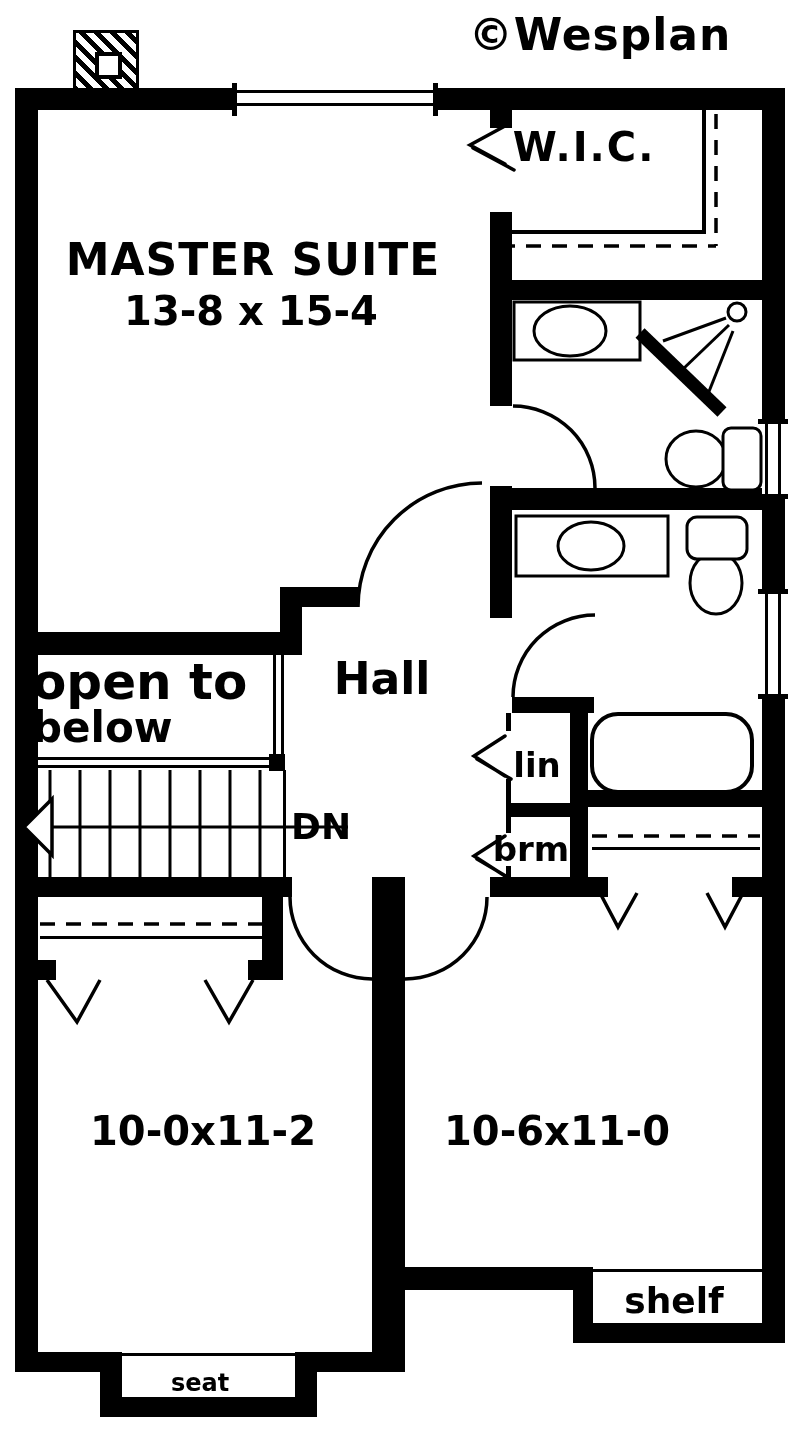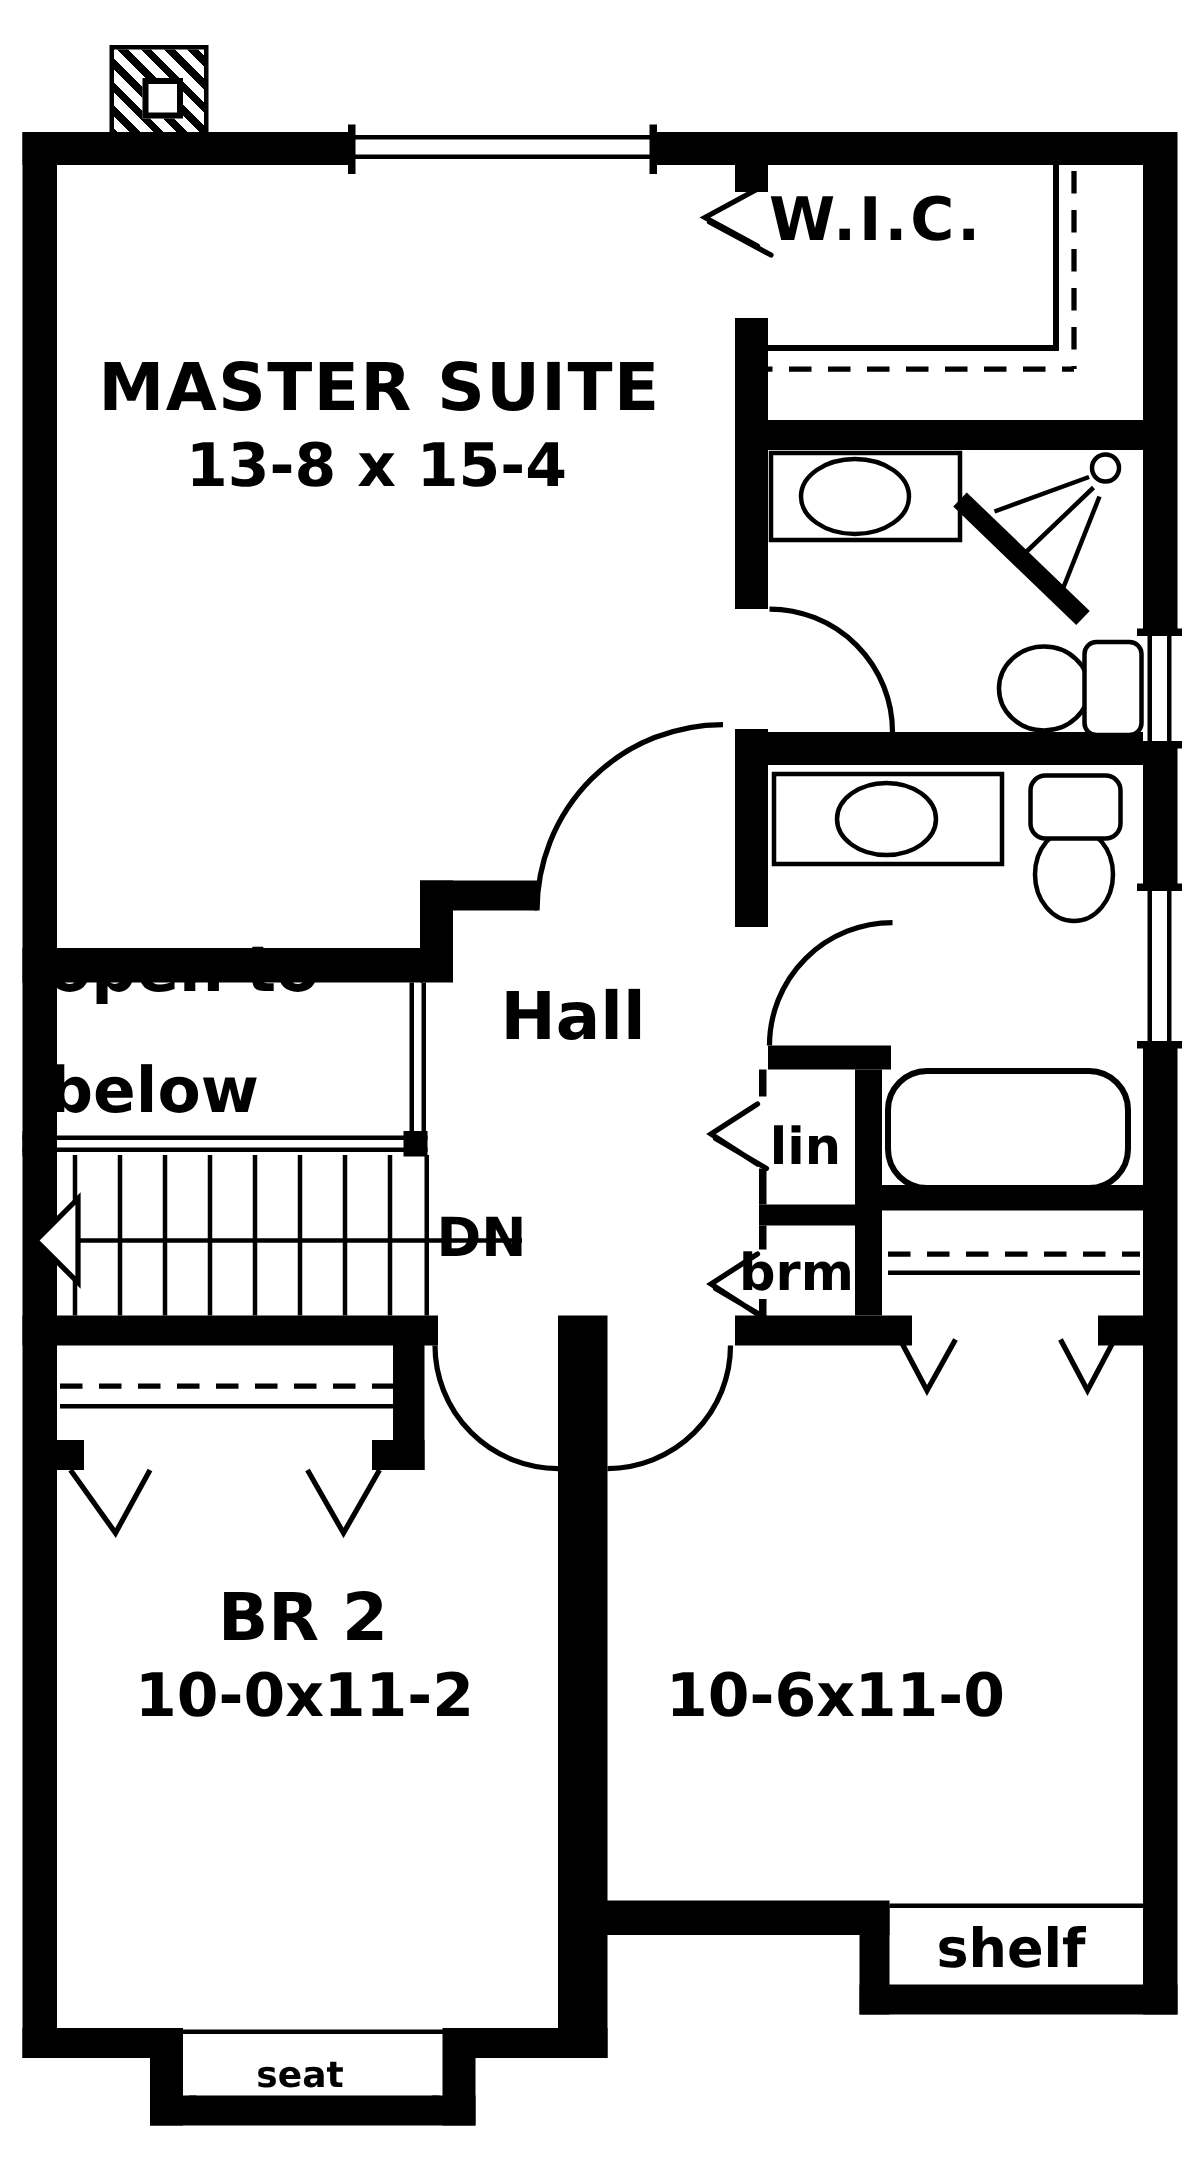--- a/index.html
+++ b/index.html
@@ -159,28 +159,28 @@
 
     <g stroke="#000" fill="#fff">
       <rect x="516" y="516" width="152" height="60" stroke-width="3"></rect>
       <ellipse cx="591" cy="546" rx="33" ry="24" stroke-width="3"></ellipse>
       <ellipse cx="716" cy="583" rx="26" ry="31" stroke-width="3"></ellipse>
       <rect x="687" y="517" width="60" height="42" rx="10" stroke-width="3"></rect>
       <rect x="592" y="714" width="160" height="78" rx="26" stroke-width="4"></rect>
     </g>
   </svg>
 
+  <span class="lbl" style="left:600px;top:34px;font-size:44px;letter-spacing:1px">©Wesplan</span>
   <span class="lbl" style="left:253px;top:259px;font-size:44px;letter-spacing:1px">MASTER SUITE</span>
   <span class="lbl" style="left:584px;top:147px;font-size:40px;letter-spacing:2px">W.I.C.</span>
   <span class="lbl" style="left:251px;top:311px;font-size:40px">13-8 x 15-4</span>
   <span class="lbl" style="left:382px;top:678px;font-size:44px">Hall</span>
-  <span class="lbl-left" style="left:32px;top:646px;font-size:42px">open to</span>
+  <span class="lbl-left" style="left:32px;top:682px;font-size:50px">open to</span>
   <span class="lbl-left" style="left:32px;top:727px;font-size:42px">below</span>
   <span class="lbl" style="left:321px;top:826px;font-size:36px">DN</span>
   <span class="lbl" style="left:537px;top:765px;font-size:34px">lin</span>
   <span class="lbl" style="left:531px;top:849px;font-size:34px">brm</span>
-  <span class="lbl" style="left:202px;top:1079px;font-size:44px">BR 2</span>
   <span class="lbl" style="left:203px;top:1131px;font-size:40px">10-0x11-2</span>
   <span class="lbl" style="left:557px;top:1131px;font-size:40px">10-6x11-0</span>
   <span class="lbl" style="left:200px;top:1383px;font-size:24px">seat</span>
   <span class="lbl" style="left:674px;top:1300px;font-size:36px">shelf</span>
 
 </div>
 
 </body></html>

